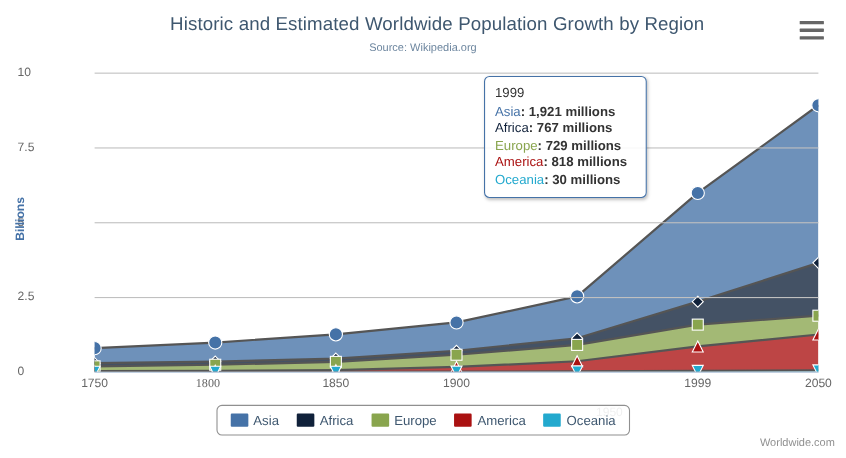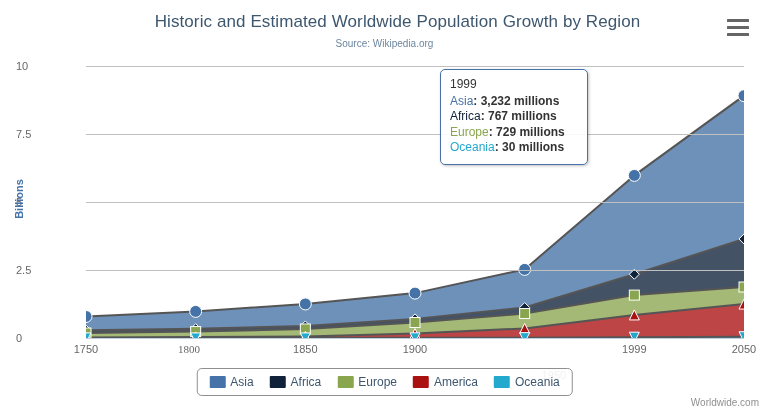--- a/index.html
+++ b/index.html
@@ -275,23 +275,24 @@
       <div class="xlabel" style="left: 305.333px;">1850</div>
       <div class="xlabel" style="left: 415px;">1900</div>
       <div class="xlabel" style="left: 554px; margin-top: 26px;">1950</div>
       <div class="xlabel" style="left: 634.333px;">1999</div>
       <div class="xlabel" style="left: 744px;">2050</div>
     </div>
 
   <div id="tooltip">
     <div class="tt-header">1999</div>
     <div id="tooltip-rows">
-        <div class="tt-row"><span class="tt-name" style="color: rgb(69, 114, 167);">Asia</span><span class="tt-val">: 3,232 millions</span></div>
+        <div class="tt-row"><span class="tt-name" style="color: rgb(69, 114, 167);">Asia</span><span class="tt-val">: 1,921 millions</span></div>
         <div class="tt-row"><span class="tt-name" style="color: rgb(16, 33, 58);">Africa</span><span class="tt-val">: 767 millions</span></div>
         <div class="tt-row"><span class="tt-name" style="color: rgb(137, 165, 78);">Europe</span><span class="tt-val">: 729 millions</span></div>
+        <div class="tt-row"><span class="tt-name" style="color: rgb(170, 17, 17);">America</span><span class="tt-val">: 818 millions</span></div>
         <div class="tt-row"><span class="tt-name" style="color: rgb(35, 169, 206);">Oceania</span><span class="tt-val">: 30 millions</span></div>
       </div>
   </div>
 
   <div id="legend">
       <div class="legend-item">
         <span class="legend-swatch" style="background: rgb(69, 114, 167);"></span>
         <span class="legend-label">Asia</span>
       </div>
       <div class="legend-item">

